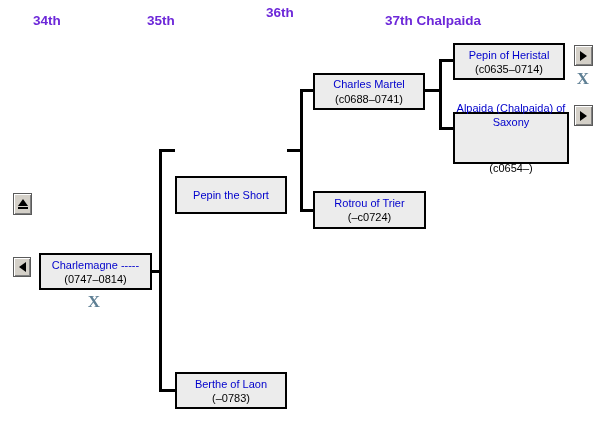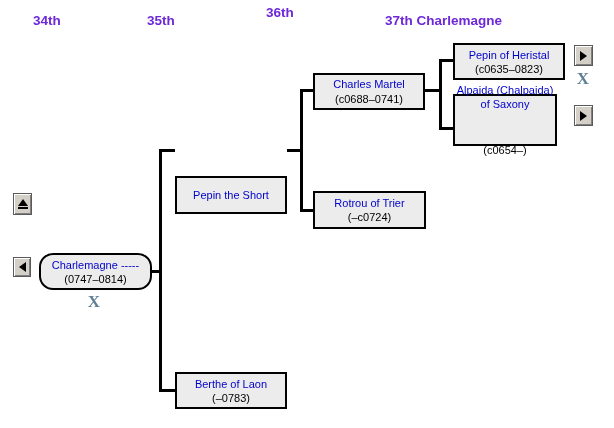--- a/index.html
+++ b/index.html
@@ -41,38 +41,38 @@
   }
 </style>
 </head>
 <body>
 
 <div id="stage">
 
   <div class="gen-header" style="left:33px;top:13px;">34th</div>
   <div class="gen-header" style="left:147px;top:13px;">35th</div>
   <div class="gen-header" style="left:266px;top:5px;">36th</div>
-  <div class="gen-header" style="left:385px;top:13px;">37th Charlemagne</div>
+  <div class="gen-header" style="left:385px;top:13px;">37th Chalpaida</div>
 
   <div class="line" style="left:159px;top:149px;width:3px;height:243px;"></div>
   <div class="line" style="left:162px;top:149px;width:13px;height:3px;"></div>
   <div class="line" style="left:162px;top:389px;width:13px;height:3px;"></div>
   <div class="line" style="left:152px;top:270px;width:7px;height:3px;"></div>
 
   <div class="line" style="left:300px;top:89px;width:3px;height:123px;"></div>
   <div class="line" style="left:303px;top:89px;width:10px;height:3px;"></div>
   <div class="line" style="left:303px;top:209px;width:10px;height:3px;"></div>
   <div class="line" style="left:287px;top:149px;width:13px;height:3px;"></div>
 
   <div class="line" style="left:439px;top:59px;width:3px;height:71px;"></div>
   <div class="line" style="left:442px;top:59px;width:11px;height:3px;"></div>
   <div class="line" style="left:442px;top:127px;width:11px;height:3px;"></div>
   <div class="line" style="left:425px;top:89px;width:14px;height:3px;"></div>
 
-  <div class="person-box" style="left:39px;top:253px;width:113px;height:37px;border-radius:14px;">
+  <div class="person-box" style="left:39px;top:253px;width:113px;height:37px;">
     <a class="person-link">Charlemagne -----</a>
     <div class="person-dates">(0747–0814)</div>
   </div>
 
   <div class="person-box" style="left:175px;top:132px;width:112px;height:38px;margin-top:44px;">
     <a class="person-link">Pepin the Short</a>
   </div>
 
   <div class="person-box" style="left:175px;top:372px;width:112px;height:37px;">
     <a class="person-link">Berthe of Laon</a>
@@ -84,24 +84,24 @@
     <div class="person-dates">(c0688–0741)</div>
   </div>
 
   <div class="person-box" style="left:313px;top:191px;width:113px;height:38px;text-align:center;">
     <a class="person-link">Rotrou of Trier</a>
     <div class="person-dates">(–c0724)</div>
   </div>
 
   <div class="person-box" style="left:453px;top:43px;width:112px;height:37px;">
     <a class="person-link">Pepin of Heristal</a>
-    <div class="person-dates">(c0635–0823)</div>
+    <div class="person-dates">(c0635–0714)</div>
   </div>
 
-  <div class="person-box" style="left:453px;top:94px;width:104px;height:52px;gap:32px;">
+  <div class="person-box" style="left:453px;top:112px;width:116px;height:52px;gap:32px;">
     <a class="person-link">Alpaida (Chalpaida) of Saxony</a>
     <div class="person-dates">(c0654–)</div>
   </div>
 
   <div class="x-marker" style="left:80px;top:292px;">X</div>
   <div class="x-marker" style="left:569px;top:69px;">X</div>
 
   <button class="nav-btn" style="left:13px;top:193px;width:19px;height:22px;">
     <span class="tri-up"></span>
     <span class="eject-bar"></span>

